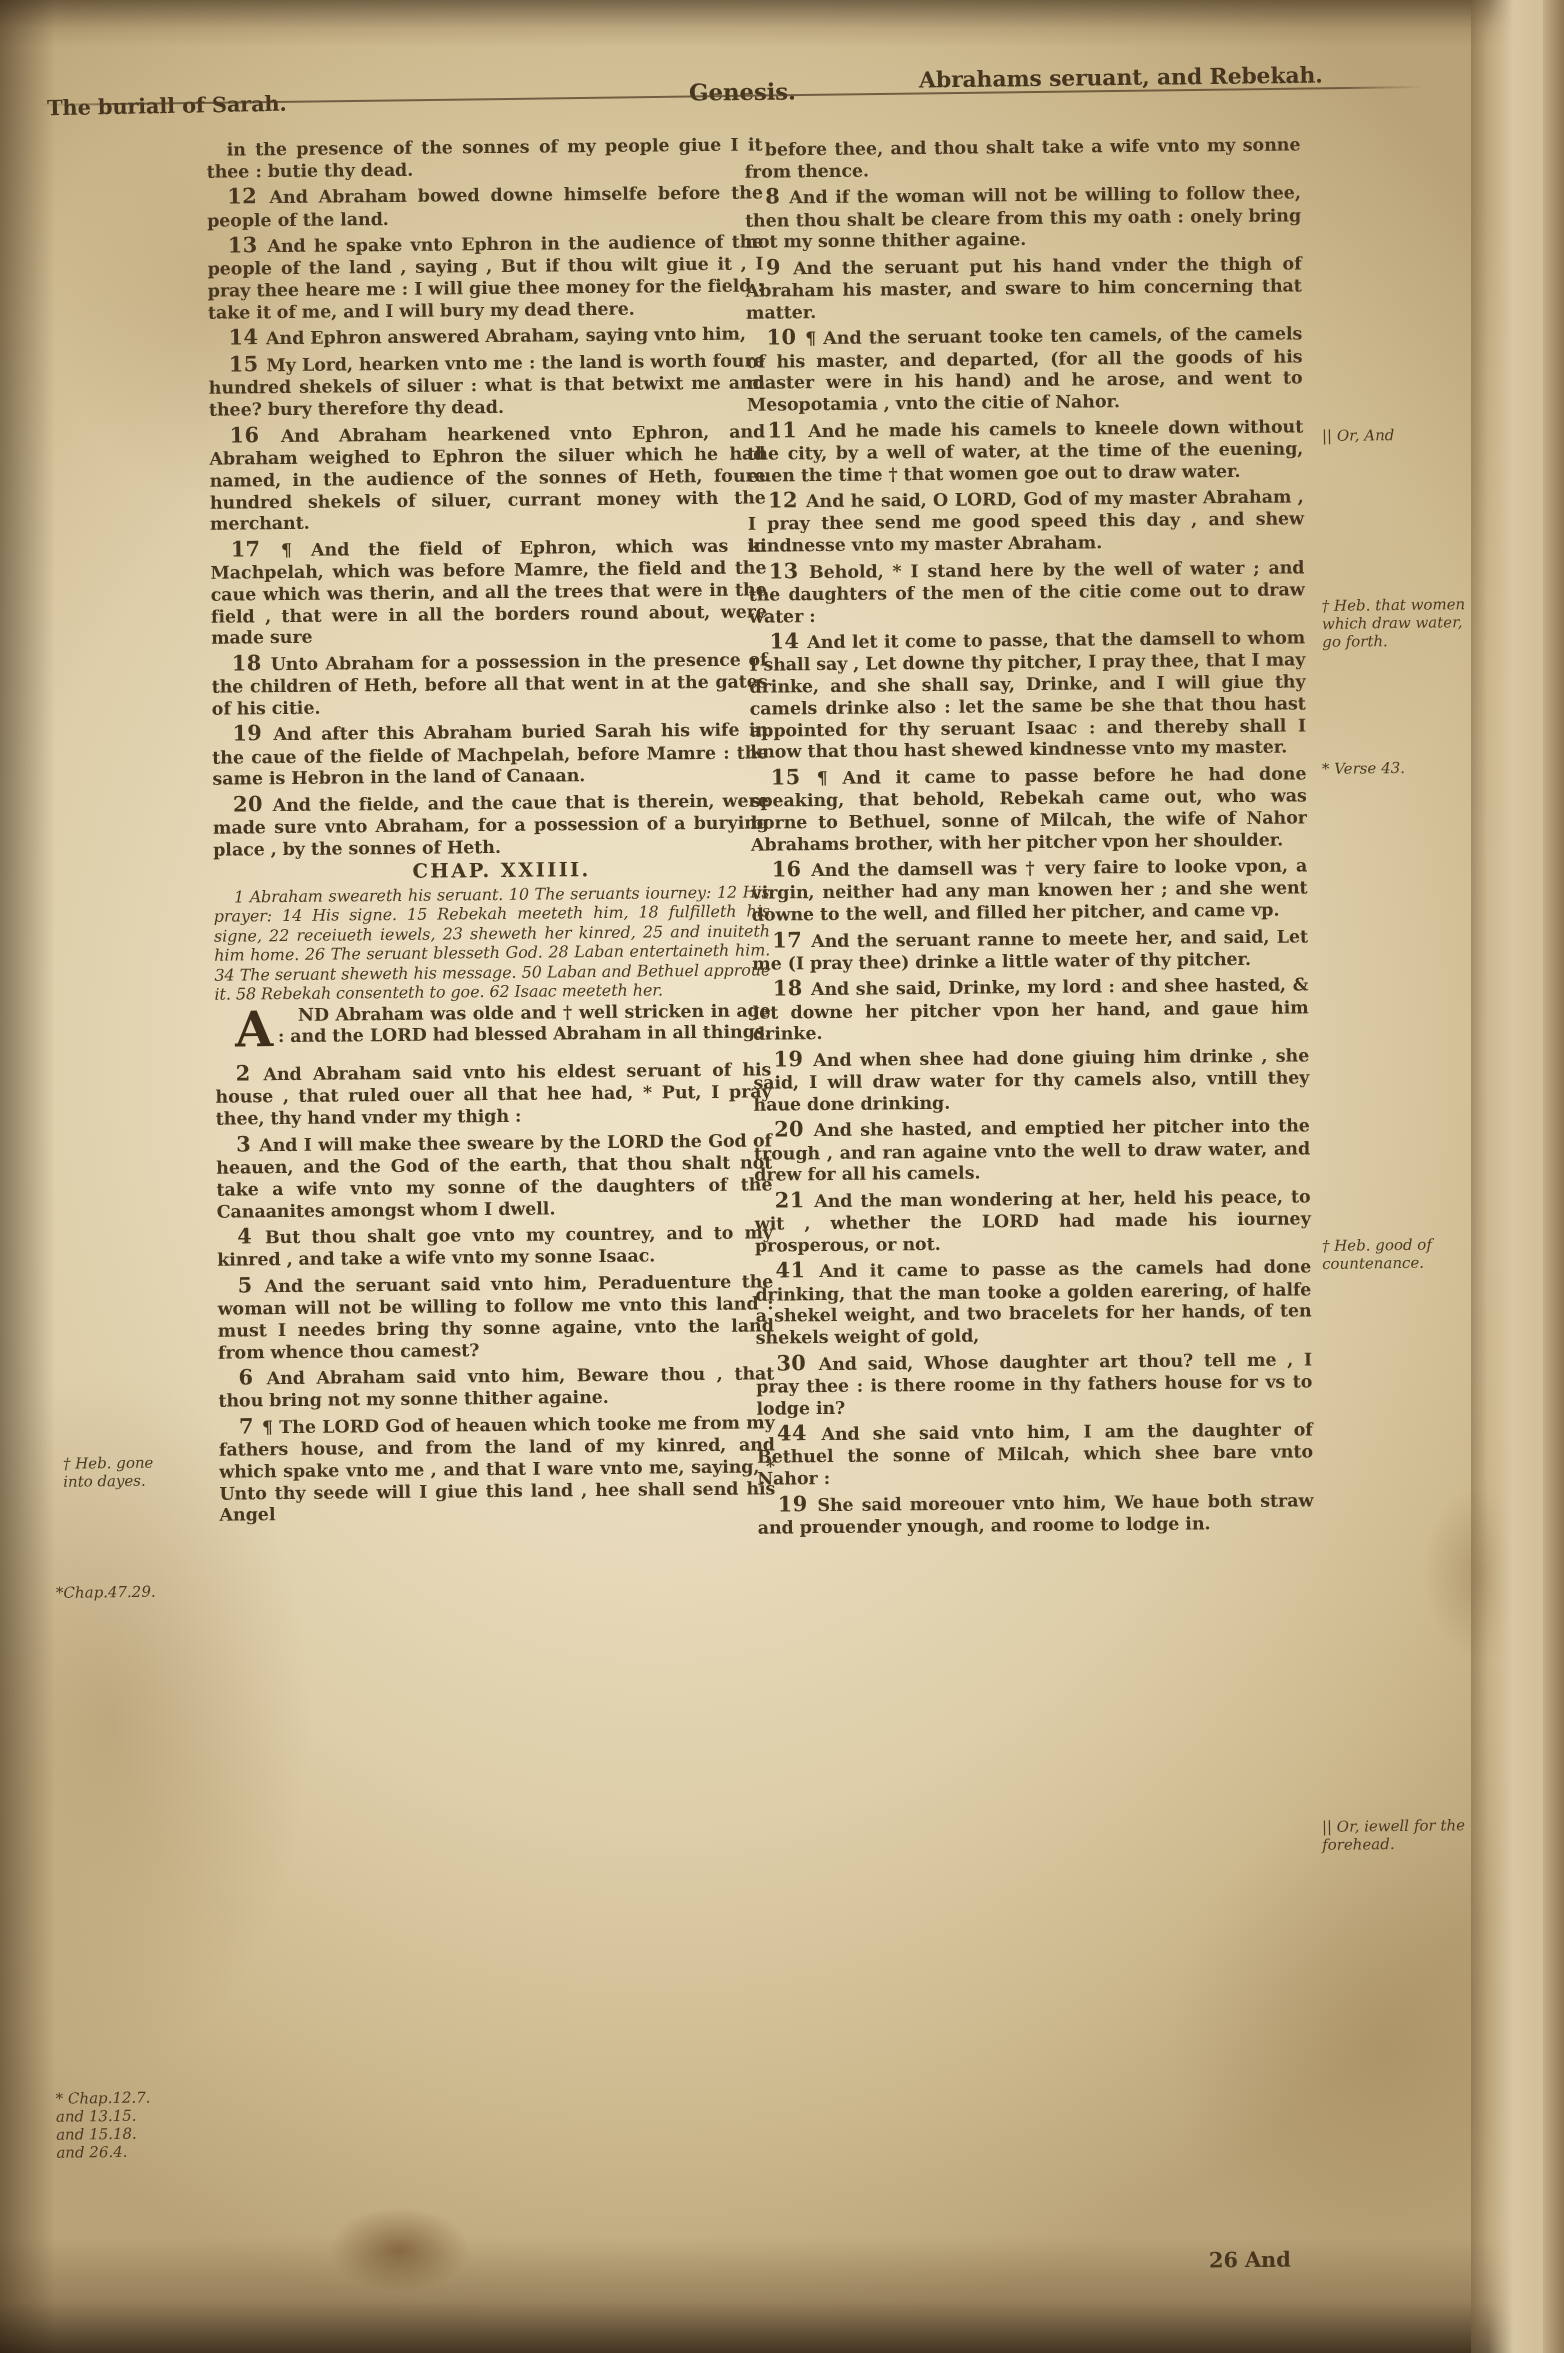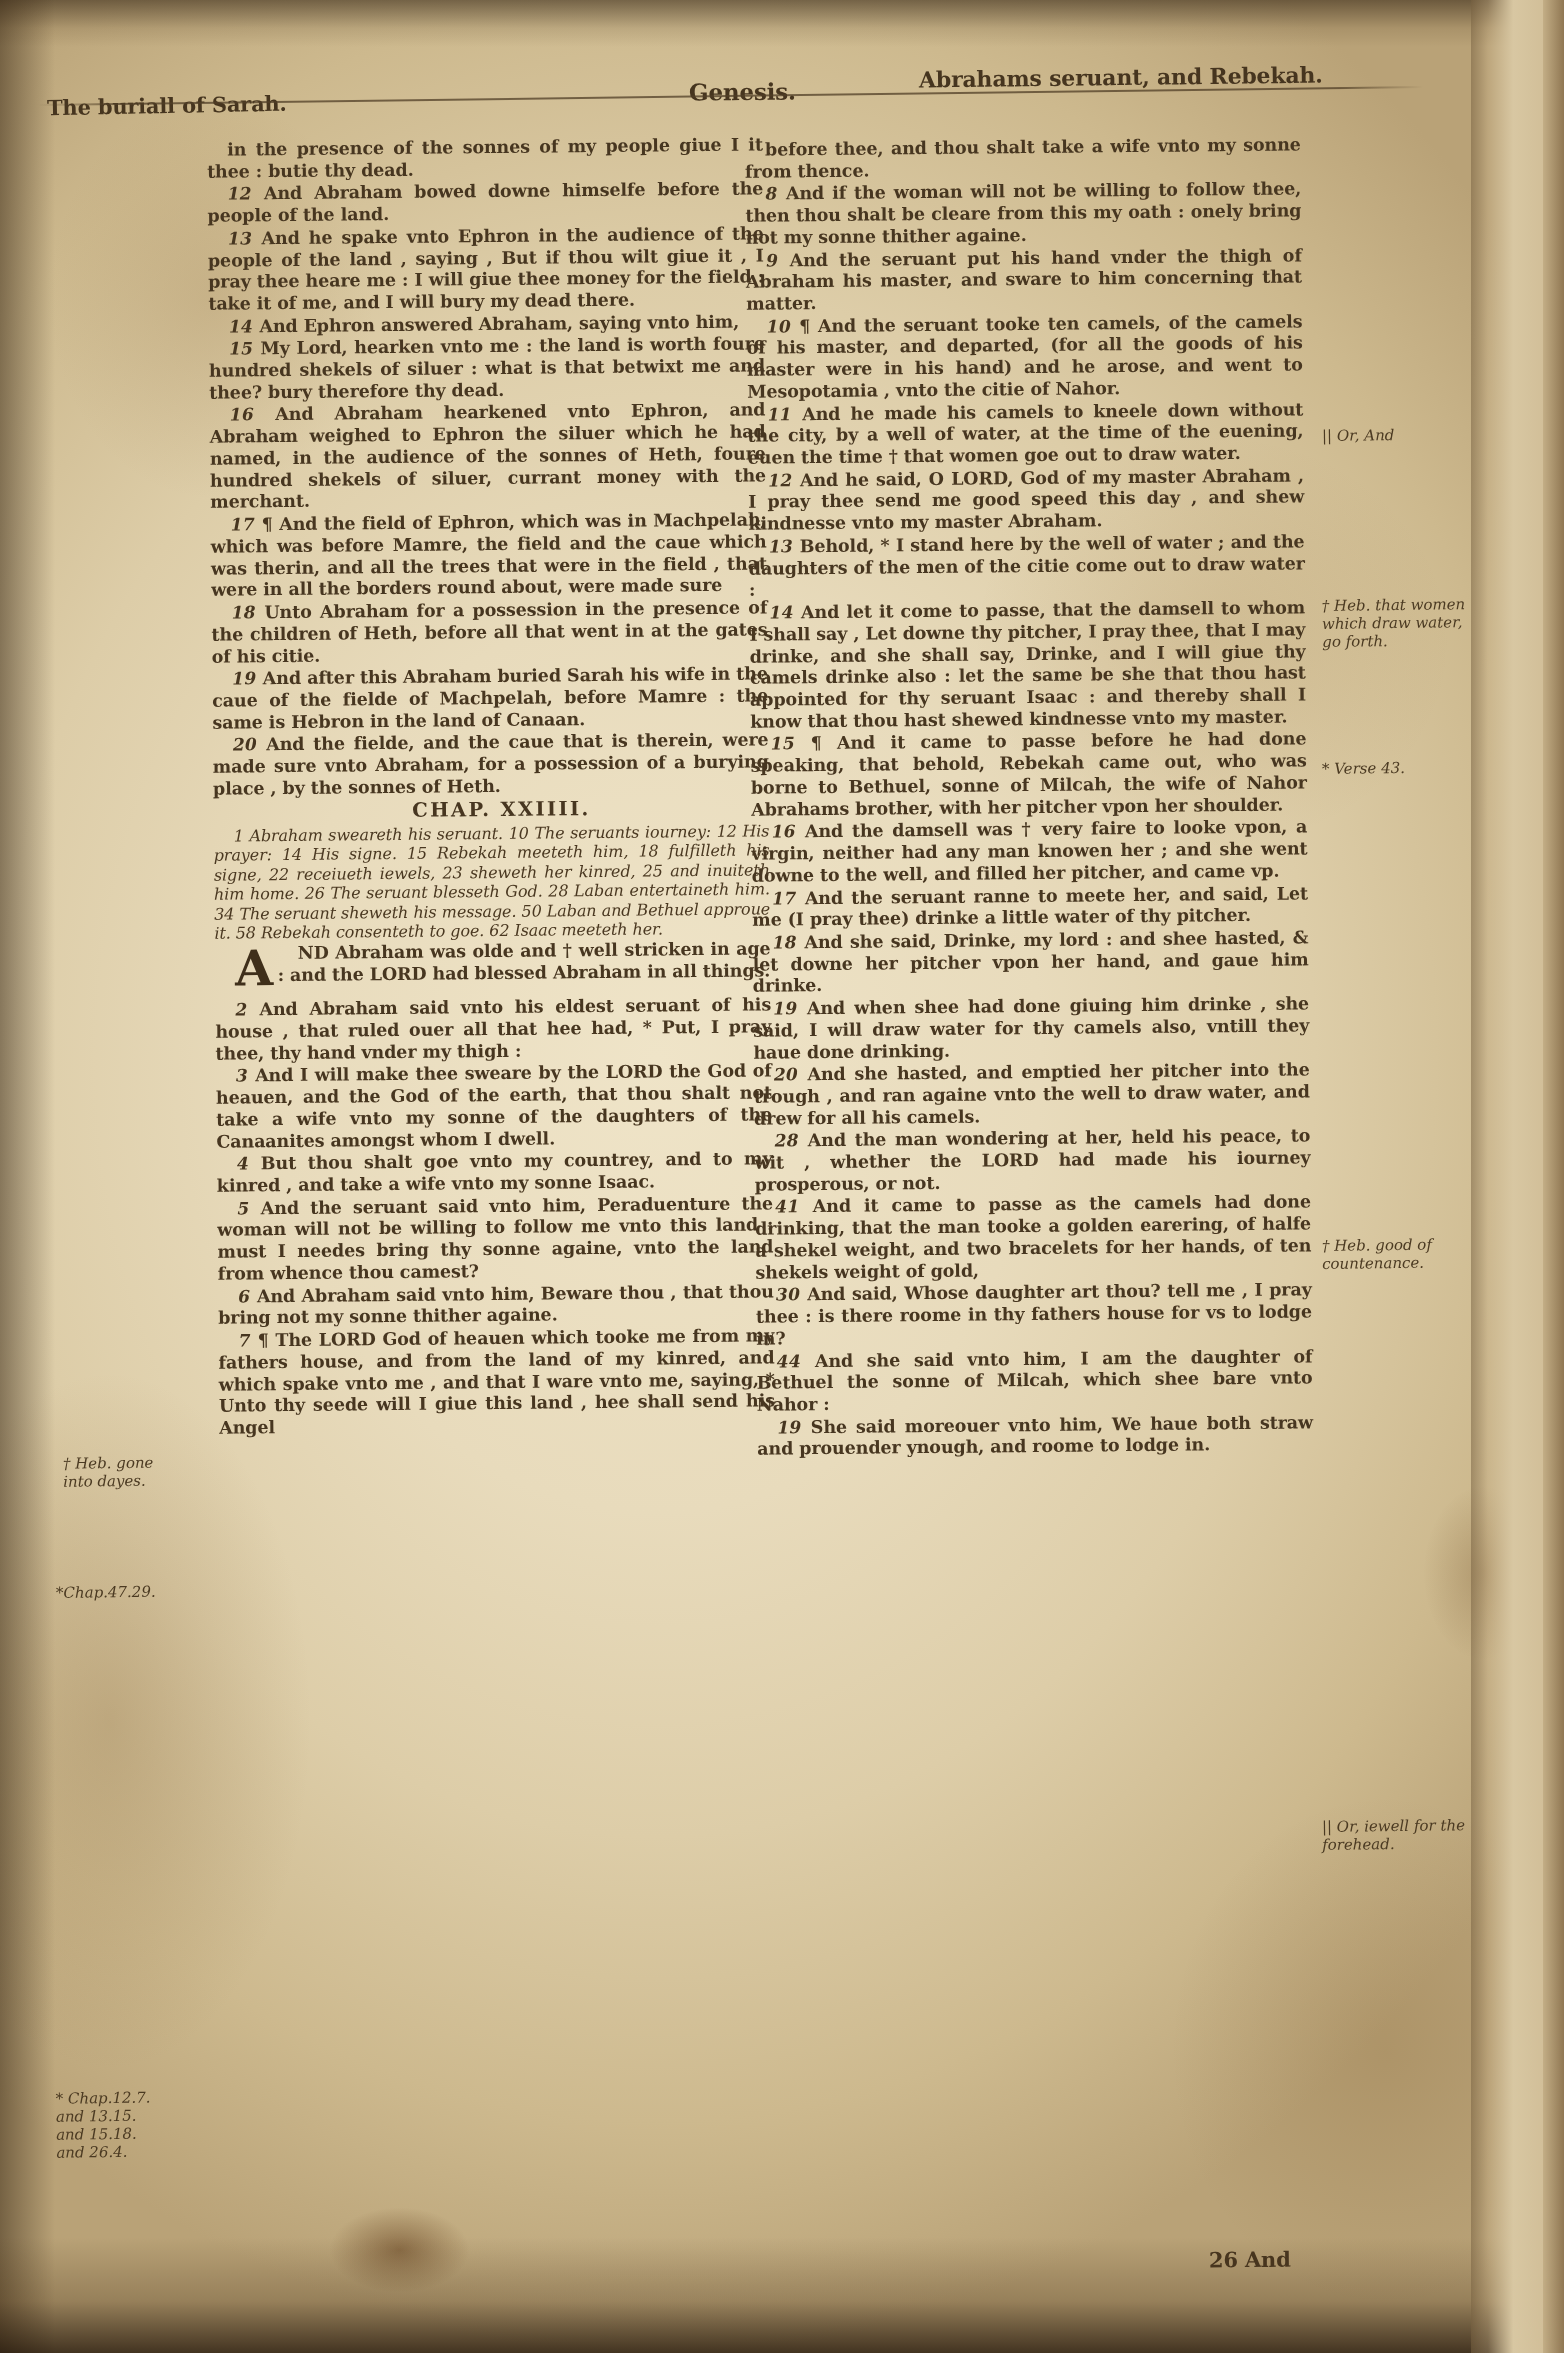--- a/index.html
+++ b/index.html
@@ -111,21 +111,21 @@
     line-height: 1.245;
     color: #473620;
     font-weight: 700;
     text-align: justify;
     letter-spacing: -0.1px;
   }
   .col-left { left: 213px; transform: rotate(-0.55deg); }
   .col-right { left: 751px; transform: rotate(-0.55deg); }
 
   .col p { margin: 0 0 0.8px 0; text-indent: 20.3px; }
-  .vn { font-size: 17px; letter-spacing: 0.3px; font-style: italic; }
+  .vn { font-size: 21px; letter-spacing: 0.3px; }
   .chaphead {
     text-align: center;
     text-indent: 0;
     font-size: 19.6px;
     letter-spacing: 2.3px;
     margin: 11px 0 3.1px 0;
   }
   .summary {
     font-family: "DejaVu Serif", serif;
     font-style: italic;
@@ -229,21 +229,21 @@
       <p><span class="vn">11 </span><span>And he made his camels to kneele down without the city, by a well of water, at the time of the euening, euen the time † that women goe out to draw water.</span></p>
       <p><span class="vn">12 </span><span>And he said, O LORD, God of my master Abraham , I pray thee send me good speed this day , and shew kindnesse vnto my master Abraham.</span></p>
       <p><span class="vn">13 </span><span>Behold, * I stand here by the well of water ; and the daughters of the men of the citie come out to draw water :</span></p>
       <p><span class="vn">14 </span><span>And let it come to passe, that the damsell to whom I shall say , Let downe thy pitcher, I pray thee, that I may drinke, and she shall say, Drinke, and I will giue thy camels drinke also : let the same be she that thou hast appointed for thy seruant Isaac : and thereby shall I know that thou hast shewed kindnesse vnto my master.</span></p>
       <p><span class="vn">15 </span><span>¶ And it came to passe before he had done speaking, that behold, Rebekah came out, who was borne to Bethuel, sonne of Milcah, the wife of Nahor Abrahams brother, with her pitcher vpon her shoulder.</span></p>
       <p><span class="vn">16 </span><span>And the damsell was † very faire to looke vpon, a virgin, neither had any man knowen her ; and she went downe to the well, and filled her pitcher, and came vp.</span></p>
       <p><span class="vn">17 </span><span>And the seruant ranne to meete her, and said, Let me (I pray thee) drinke a little water of thy pitcher.</span></p>
       <p><span class="vn">18 </span><span>And she said, Drinke, my lord : and shee hasted, &amp; let downe her pitcher vpon her hand, and gaue him drinke.</span></p>
       <p><span class="vn">19 </span><span>And when shee had done giuing him drinke , she said, I will draw water for thy camels also, vntill they haue done drinking.</span></p>
       <p><span class="vn">20 </span><span>And she hasted, and emptied her pitcher into the trough , and ran againe vnto the well to draw water, and drew for all his camels.</span></p>
-      <p><span class="vn">28 </span><span>And the man wondering at her, held his peace, to wit , whether the LORD had made his iourney prosperous, or not.</span></p>
+      <p><span class="vn">21 </span><span>And the man wondering at her, held his peace, to wit , whether the LORD had made his iourney prosperous, or not.</span></p>
       <p><span class="vn">41 </span><span>And it came to passe as the camels had done drinking, that the man tooke a golden earering, of halfe a shekel weight, and two bracelets for her hands, of ten shekels weight of gold,</span></p>
       <p><span class="vn">30 </span><span>And said, Whose daughter art thou? tell me , I pray thee : is there roome in thy fathers house for vs to lodge in?</span></p>
       <p><span class="vn">44 </span><span>And she said vnto him, I am the daughter of Bethuel the sonne of Milcah, which shee bare vnto Nahor :</span></p>
       <p><span class="vn">19 </span><span>She said moreouer vnto him, We haue both straw and prouender ynough, and roome to lodge in.</span></p>
     </div>
 
   <div class="note note-l" style="top:1454px;">† Heb. gone into dayes.</div>
   <div class="note note-l" style="top:1583px;width:141px;left:56px;">*Chap.47.29.</div>
   <div class="note note-l" style="top:2089px;width:110px;left:56px;">* Chap.12.7. and 13.15. and 15.18. and 26.4.</div>
 

